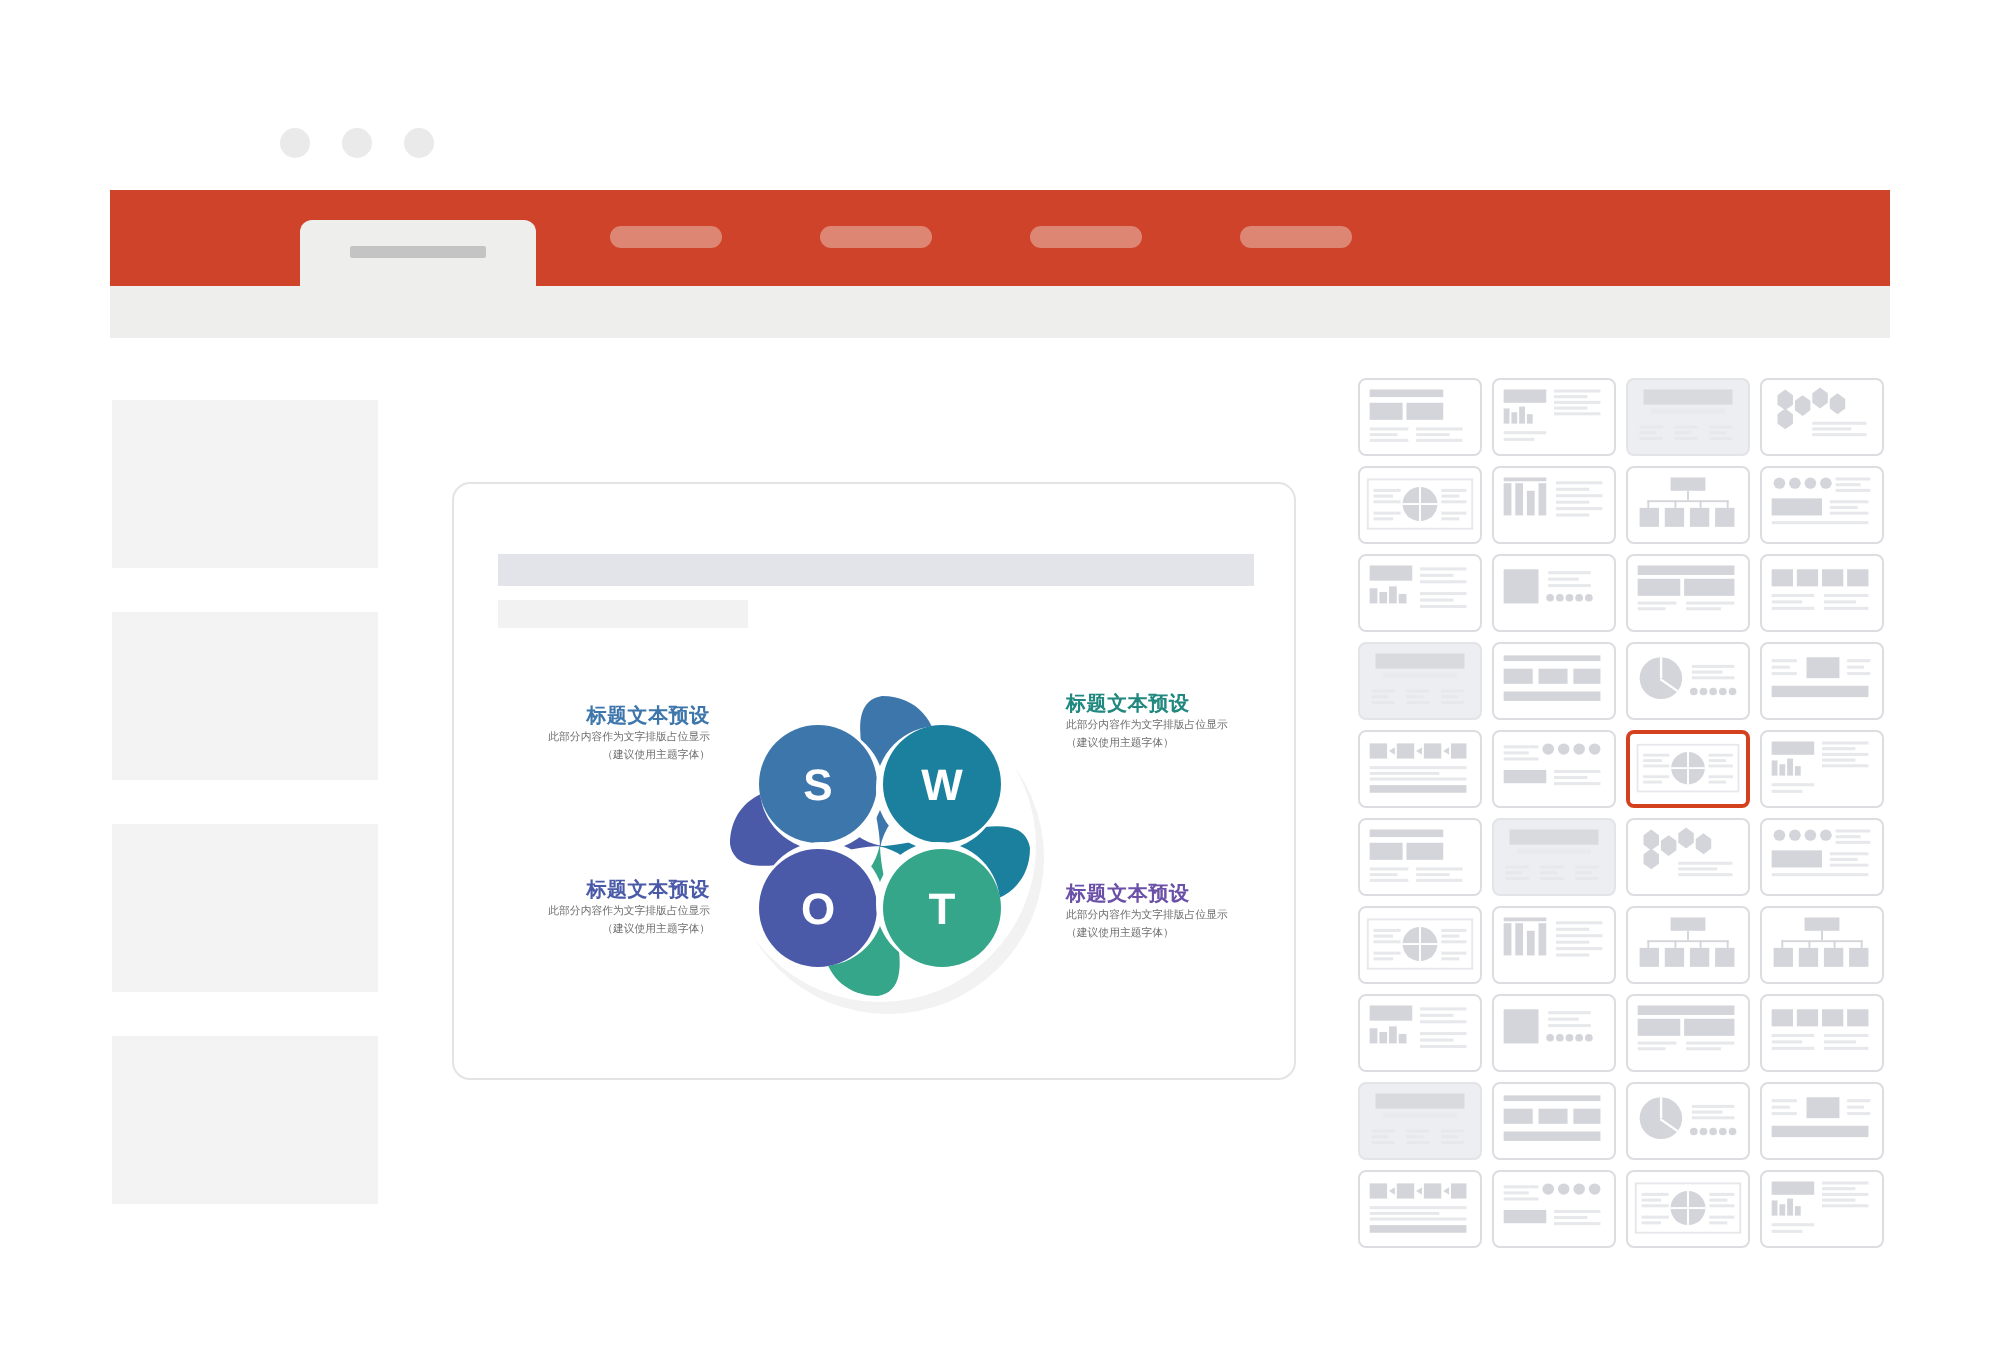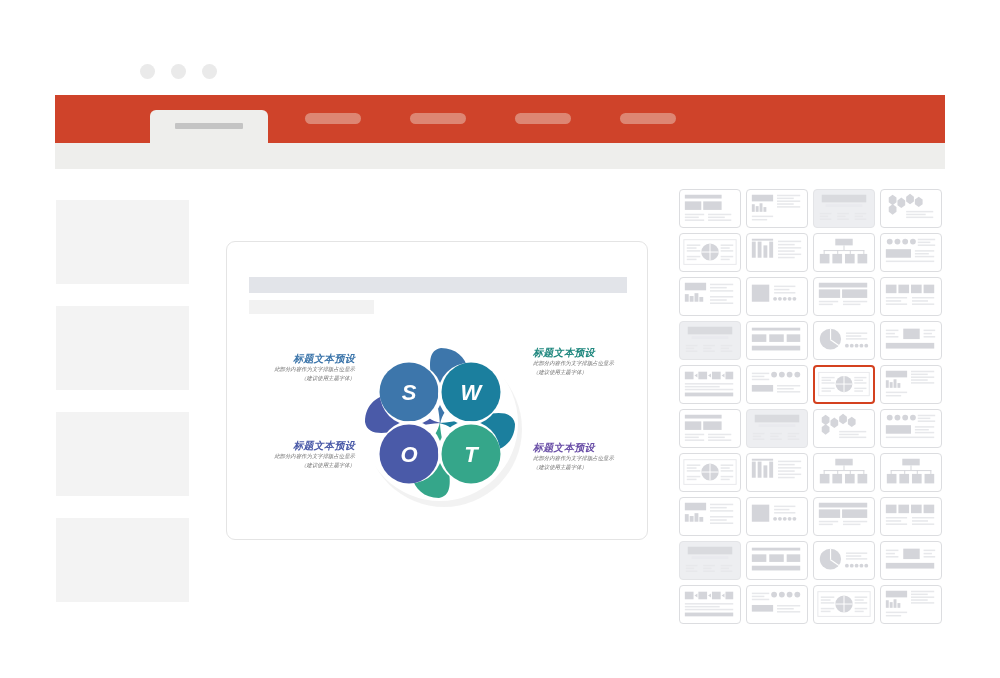--- a/index.html
+++ b/index.html
@@ -2,21 +2,21 @@
 <html><head>
 <meta charset="utf-8">
 <style>
   * { box-sizing: border-box; margin: 0; padding: 0; }
   html, body {
     width: 1000px; height: 678px;
     background: #ffffff;
     font-family: "Liberation Sans", "DejaVu Sans", sans-serif;
     overflow: hidden;
   }
-  #app { position: relative; width: 936px; height: 678px; background: #fff; font-style: italic; }
+  #app { position: relative; width: 936px; height: 678px; background: #fff; }
 
   
   .win-dots { position: absolute; left: 140px; top: 64px; display: flex; gap: 16px; }
   .win-dot { width: 15px; height: 15px; border-radius: 50%; background: #eaeaea; }
 
   .ribbon {
     position: absolute; left: 55px; top: 95px;
     width: 890px; height: 48px;
     background: #cf432a;
   }

